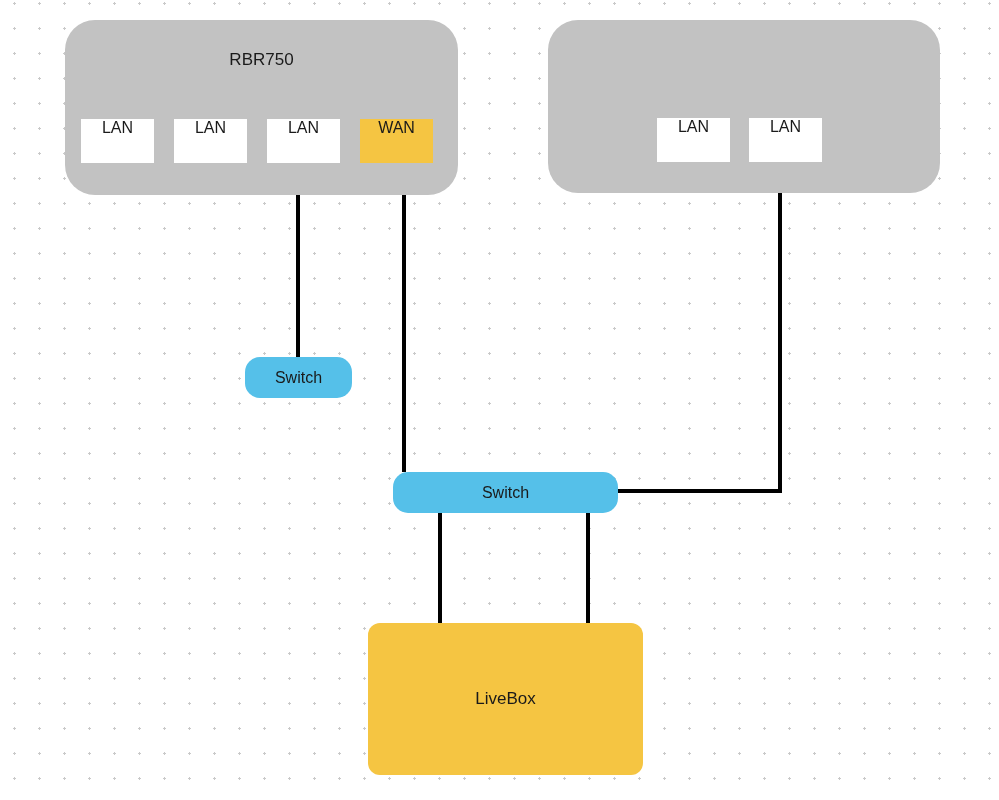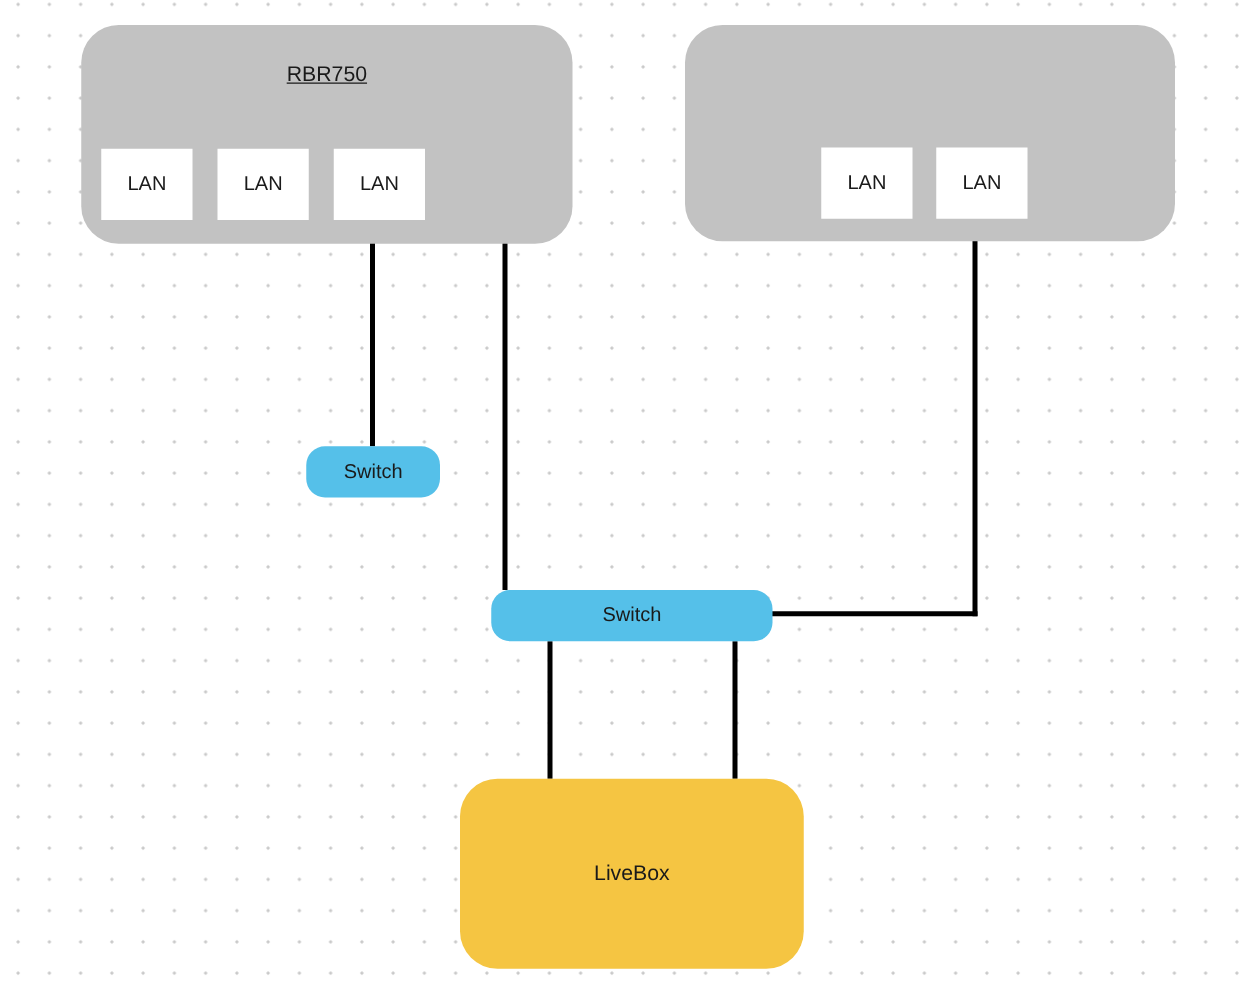--- a/index.html
+++ b/index.html
@@ -29,29 +29,28 @@
     border-radius: 30px;
   }
   .device-title {
     position: absolute;
     top: 30px;
     left: 0;
     width: 100%;
     text-align: center;
     font-size: 17px;
     color: var(--c-text, #1a1a1a);
-    text-decoration: underline;
   }
   .port {
     position: absolute;
     width: 73px;
-    height: 57px;
+    height: 44px;
     background: var(--c-port-fill, #ffffff);
     display: flex;
-    align-items: center;
+    align-items: flex-start;
     justify-content: center;
     font-size: 16px;
     color: var(--c-text, #1a1a1a);
   }
   .port.wan {
     background: var(--c-wan-fill, #f5c542);
   }
   .switch {
     position: absolute;
     background: var(--c-switch-fill, #55c0e9);
@@ -64,21 +63,21 @@
   }
   #switch-small { left: 245px; top: 357px; width: 107px; height: 41px; }
   #switch-wide  { left: 393px; top: 472px; width: 225px; height: 41px; }
   .livebox {
     position: absolute;
     left: 368px;
     top: 623px;
     width: 275px;
     height: 152px;
     background: var(--c-livebox-fill, #f5c542);
-    border-radius: 30px;
+    border-radius: 12px;
     display: flex;
     align-items: center;
     justify-content: center;
     font-size: 17px;
     color: var(--c-text, #1a1a1a);
   }
   .connector {
     position: absolute;
     background: var(--c-connector, #000000);
   }
@@ -118,20 +117,23 @@
     <div class="device-title">RBR750</div>
     <div class="port" id="rbr-lan1">
       <span>LAN</span>
     </div>
     <div class="port" id="rbr-lan2">
       <span>LAN</span>
     </div>
     <div class="port" id="rbr-lan3">
       <span>LAN</span>
     </div>
+    <div class="port wan" id="rbr-wan">
+      <span>WAN</span>
+    </div>
   </div>
 
   <div class="device" id="rbs750">
     <div class="port" id="rbs-lan1">
       <span>LAN</span>
     </div>
     <div class="port" id="rbs-lan2">
       <span>LAN</span>
     </div>
   </div>

